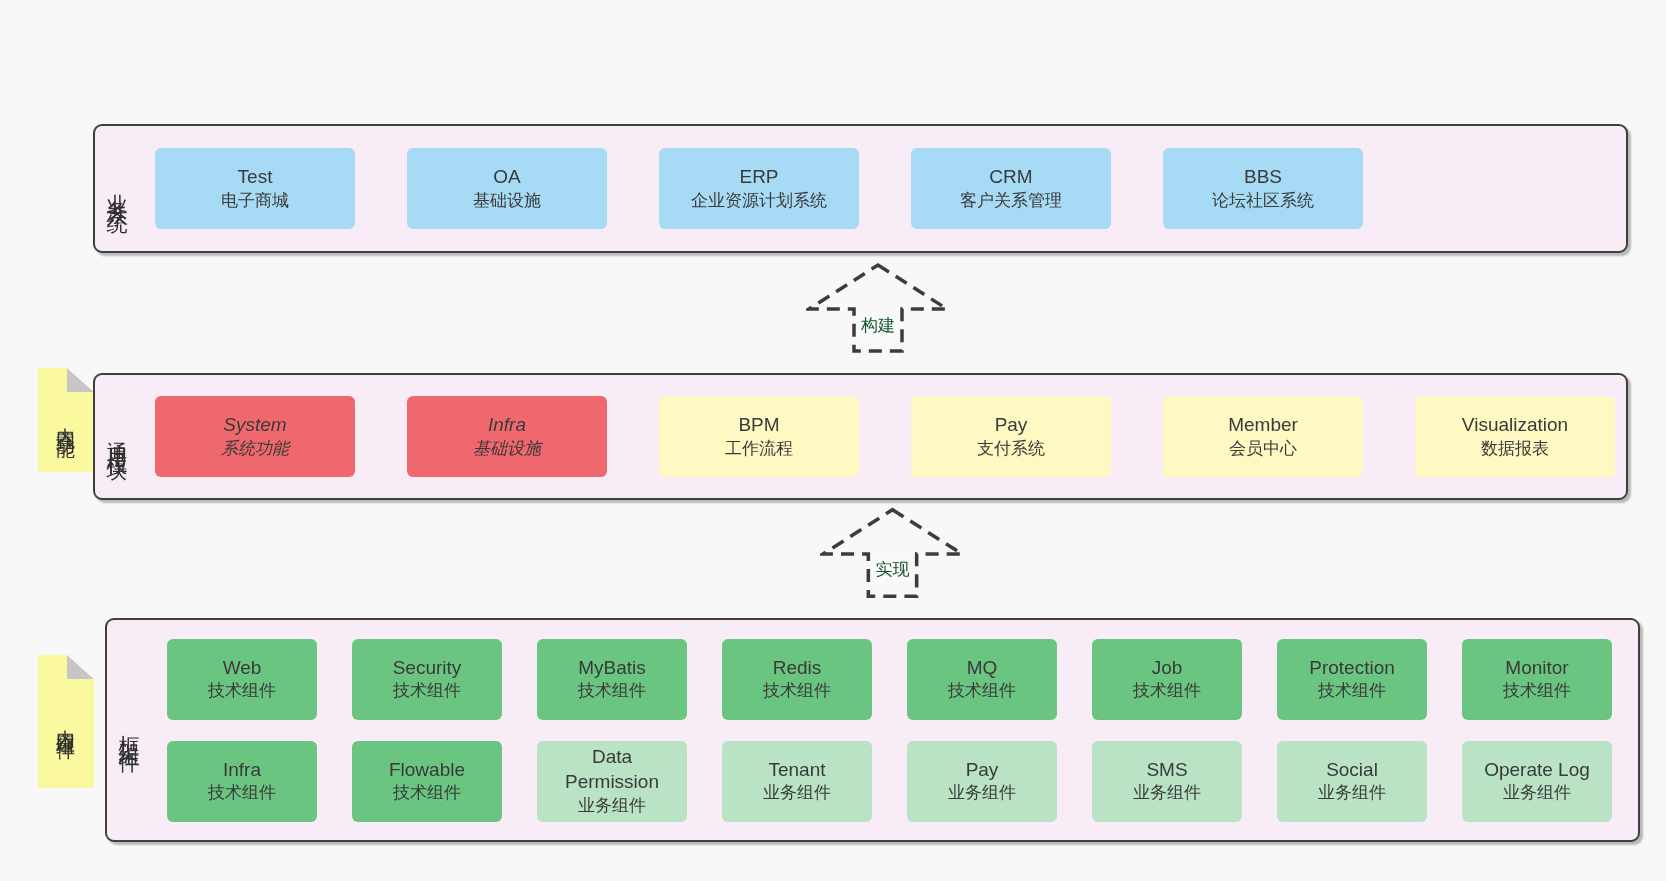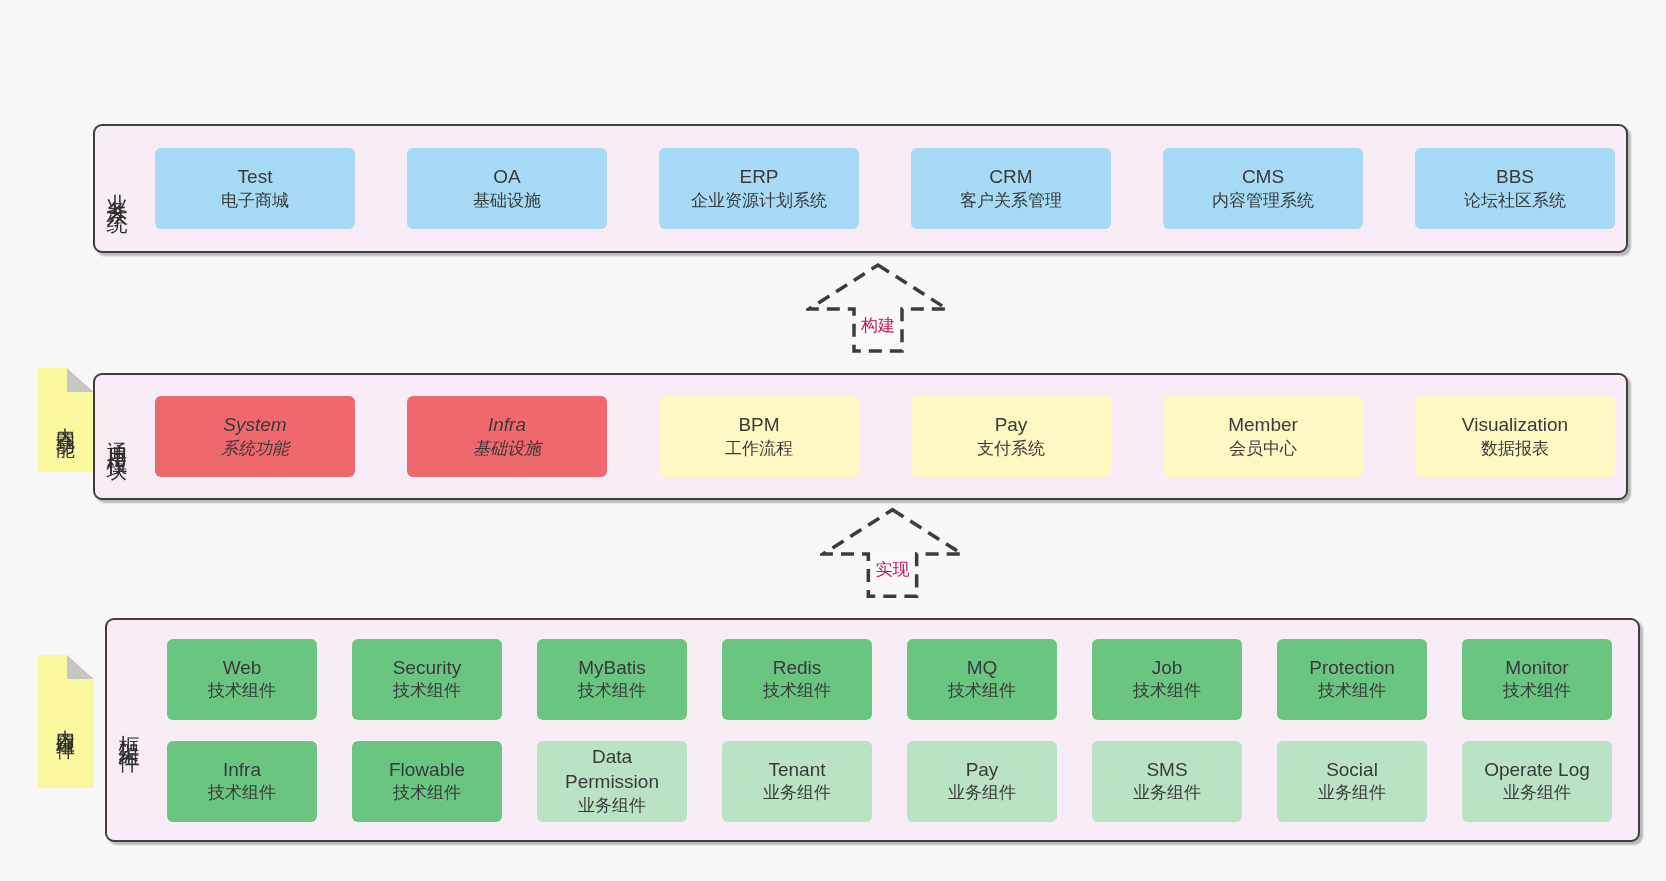--- a/index.html
+++ b/index.html
@@ -97,21 +97,21 @@
   .arrow-build    {left:806px;top:262px;width:144px;height:92px;}
   .arrow-implement{left:820px;top:506px;width:145px;height:94px;}
   .arrow svg{display:block;width:100%;height:100%;}
   .arrow .alabel{
     position:absolute;
     left:50%;top:52px;
     transform:translateX(-50%);
     background:#f9f9f9;
     padding:0 3px;
     font-size:17px;
-    color:#be185d;
+    color:#14532d;
     white-space:nowrap;
   }
 </style>
 </head>
 <body>
 
 <div class="stage">
 
   <div class="panel panel-business">
     <div class="vlabel">业务系统</div>
@@ -124,24 +124,20 @@
         <span class="bn">OA</span>
         <span class="bd">基础设施</span>
       </div>
       <div class="box w200 blue">
         <span class="bn">ERP</span>
         <span class="bd">企业资源计划系统</span>
       </div>
       <div class="box w200 blue">
         <span class="bn">CRM</span>
         <span class="bd">客户关系管理</span>
-      </div>
-      <div class="box w200 blue">
-        <span class="bn">CMS</span>
-        <span class="bd">内容管理系统</span>
       </div>
       <div class="box w200 blue">
         <span class="bn">BBS</span>
         <span class="bd">论坛社区系统</span>
       </div>
     </div>
   </div>
 
   <div class="arrow arrow-build">
     <svg viewBox="0 0 144 92">

